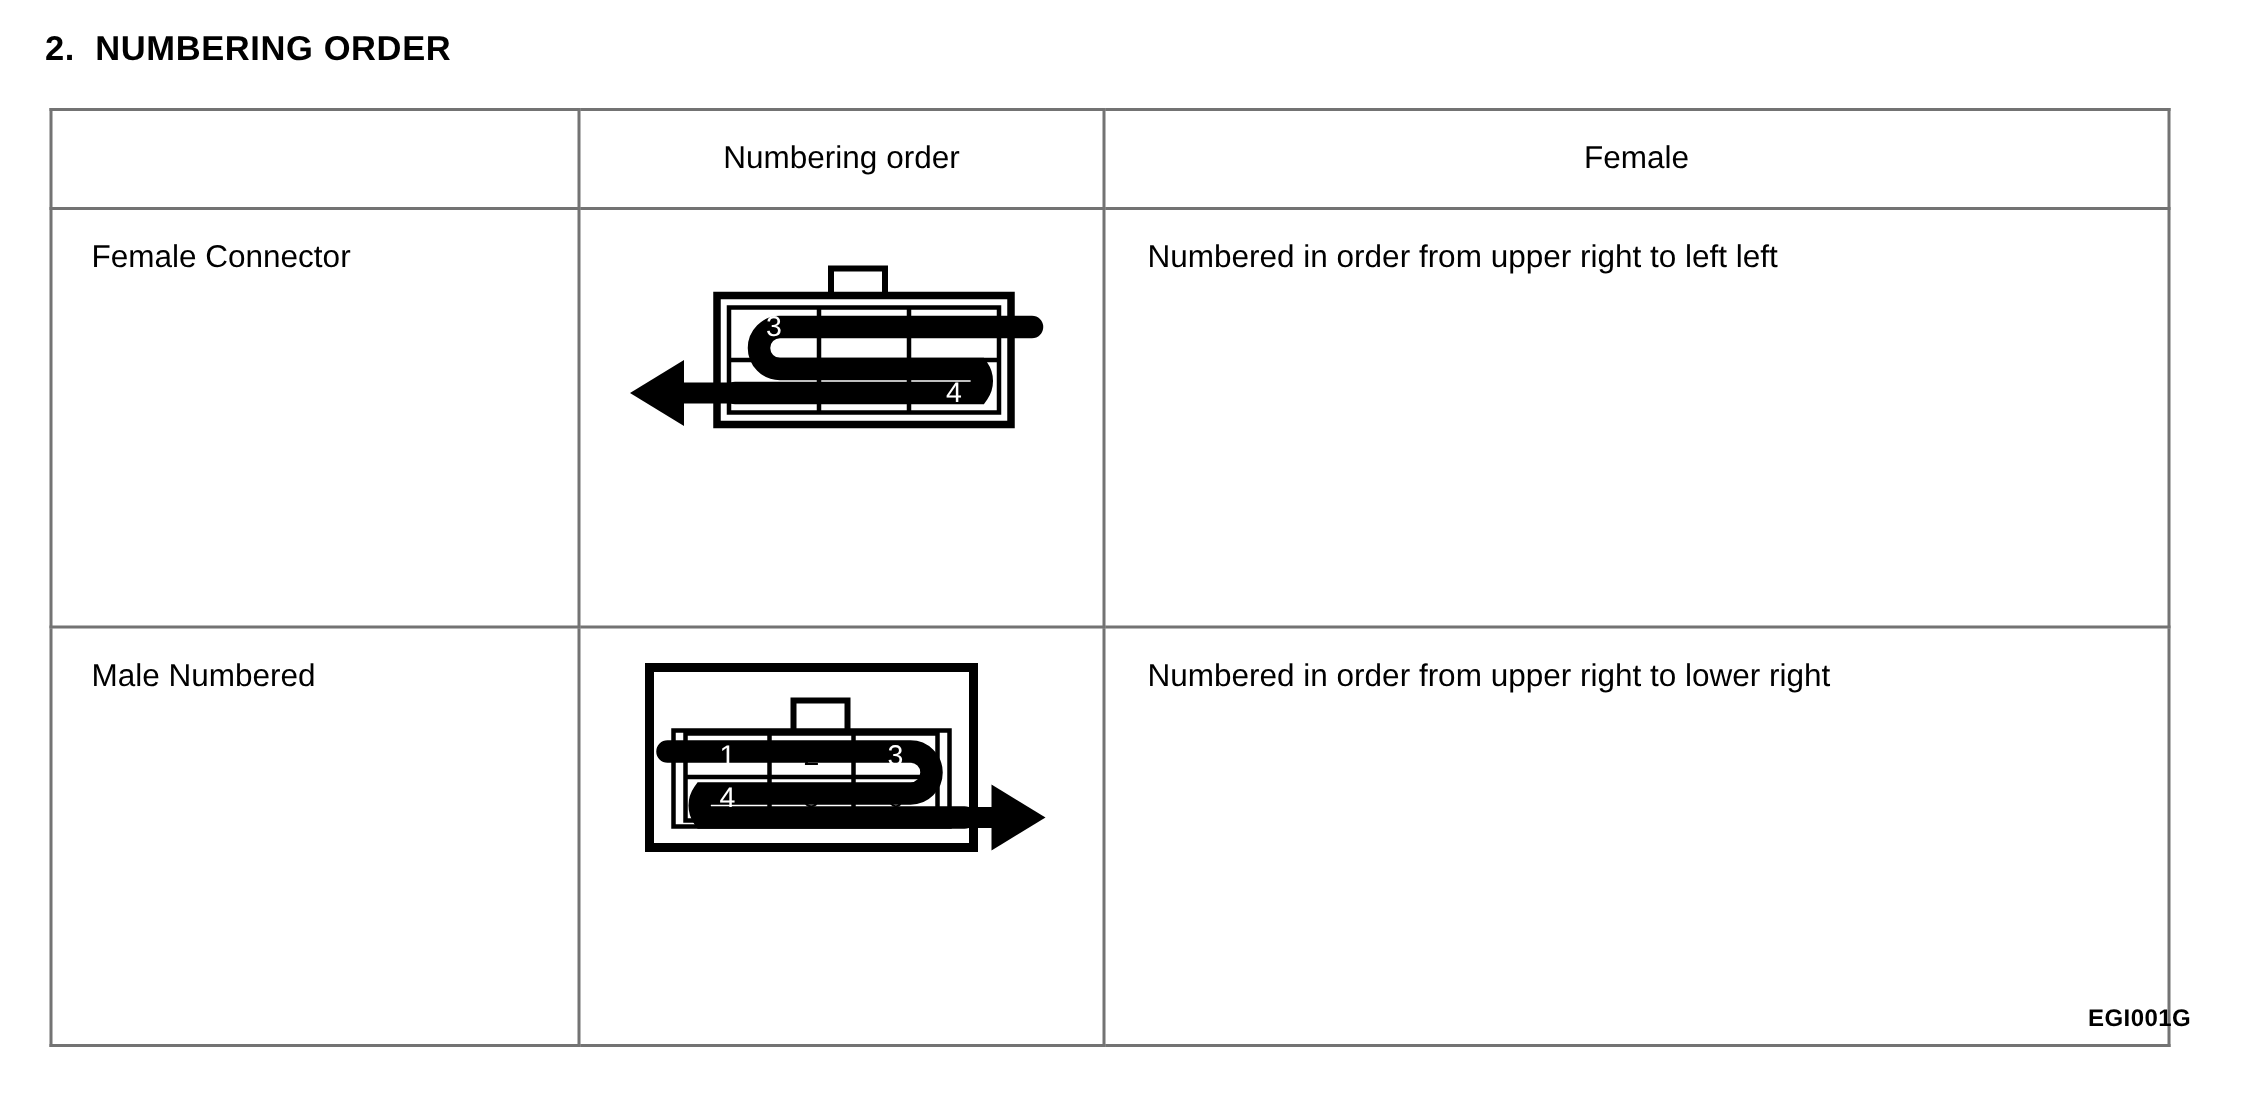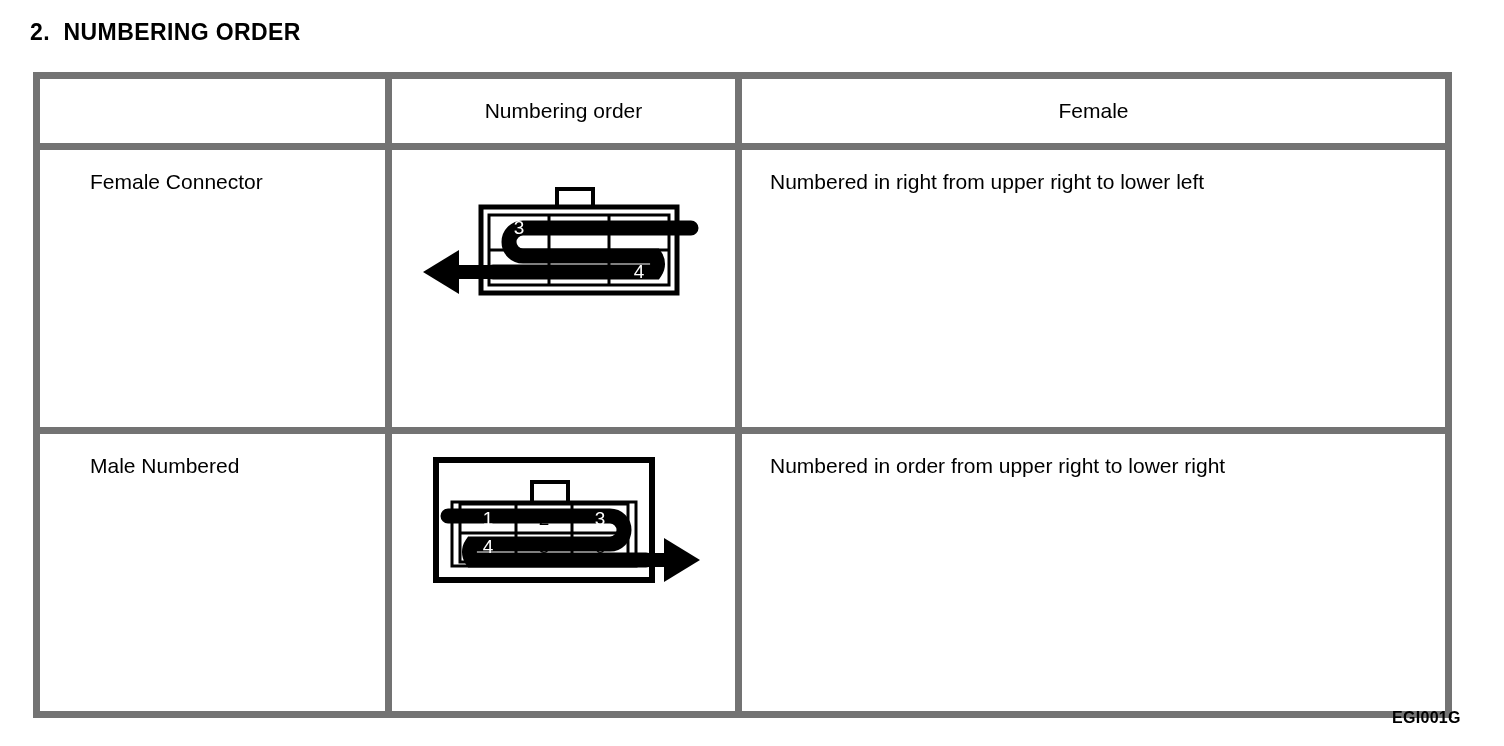--- a/index.html
+++ b/index.html
@@ -37,21 +37,21 @@
   #spec-table {
     position: absolute;
     left: 33px;
     top: 72px;
     width: 1414px;
     height: 623px;
     border-collapse: collapse;
     table-layout: fixed;
   }
   #spec-table td {
-    border: 7px solid #737373;
+    border: 2px solid #737373;
     vertical-align: top;
     padding: 0;
     position: relative;
   }
   .col-type   { width: 352px; }
   .col-order  { width: 350px; }
   .col-remark { width: 710px; }
 
   .hdr-row td { height: 64px; }
   .hdr-cell {
@@ -60,21 +60,20 @@
     font-size: 21px;
   }
   .body-row td { height: 277px; }
 
   .type-label {
     position: absolute;
     left: 26px;
     top: 20px;
     font-size: 21px;
     white-space: nowrap;
-    margin-left: 24px;
   }
   .remark-text {
     position: absolute;
     left: 28px;
     top: 20px;
     font-size: 21px;
     white-space: nowrap;
   }
   .diagram-wrap {
     position: absolute;
@@ -88,21 +87,21 @@
     left: 50%;
     transform: translateX(-50%);
     top: 22px;
   }
   .diagram-svg.male { top: 8px; }
 
   
   #figure-code {
     position: absolute;
     left: 1392px;
-    top: 709px;
+    top: 671px;
     font-size: 16px;
     font-weight: bold;
     letter-spacing: 0.3px;
     white-space: nowrap;
   }
 </style>
 </head>
 <body>
 
 <div id="page">
@@ -150,21 +149,21 @@
             <text x="100" y="62" text-anchor="middle" font-family="&quot;Liberation Sans&quot;, sans-serif" font-size="19" fill="#ffffff">3</text>
                 <text x="160" y="62" text-anchor="middle" font-family="&quot;Liberation Sans&quot;, sans-serif" font-size="19" fill="#000000">2</text>
                 <text x="220" y="62" text-anchor="middle" font-family="&quot;Liberation Sans&quot;, sans-serif" font-size="19" fill="#000000">1</text>
                 <text x="100" y="106" text-anchor="middle" font-family="&quot;Liberation Sans&quot;, sans-serif" font-size="19" fill="#000000">6</text>
                 <text x="160" y="106" text-anchor="middle" font-family="&quot;Liberation Sans&quot;, sans-serif" font-size="19" fill="#000000">5</text>
                 <text x="220" y="106" text-anchor="middle" font-family="&quot;Liberation Sans&quot;, sans-serif" font-size="19" fill="#ffffff">4</text>
               </svg>
           </div>
         </td>
         <td>
-          <div class="remark-text">Numbered in right from upper right to lower left</div>
+          <div class="remark-text">Numbered in order from upper right to left left</div>
         </td>
       </tr>
 
       <tr class="body-row">
         <td>
           <div class="type-label">Male Numbered</div>
         </td>
         <td>
           <div class="diagram-wrap">
             <svg class="diagram-svg male" width="300" height="160" viewBox="0 0 300 160">

